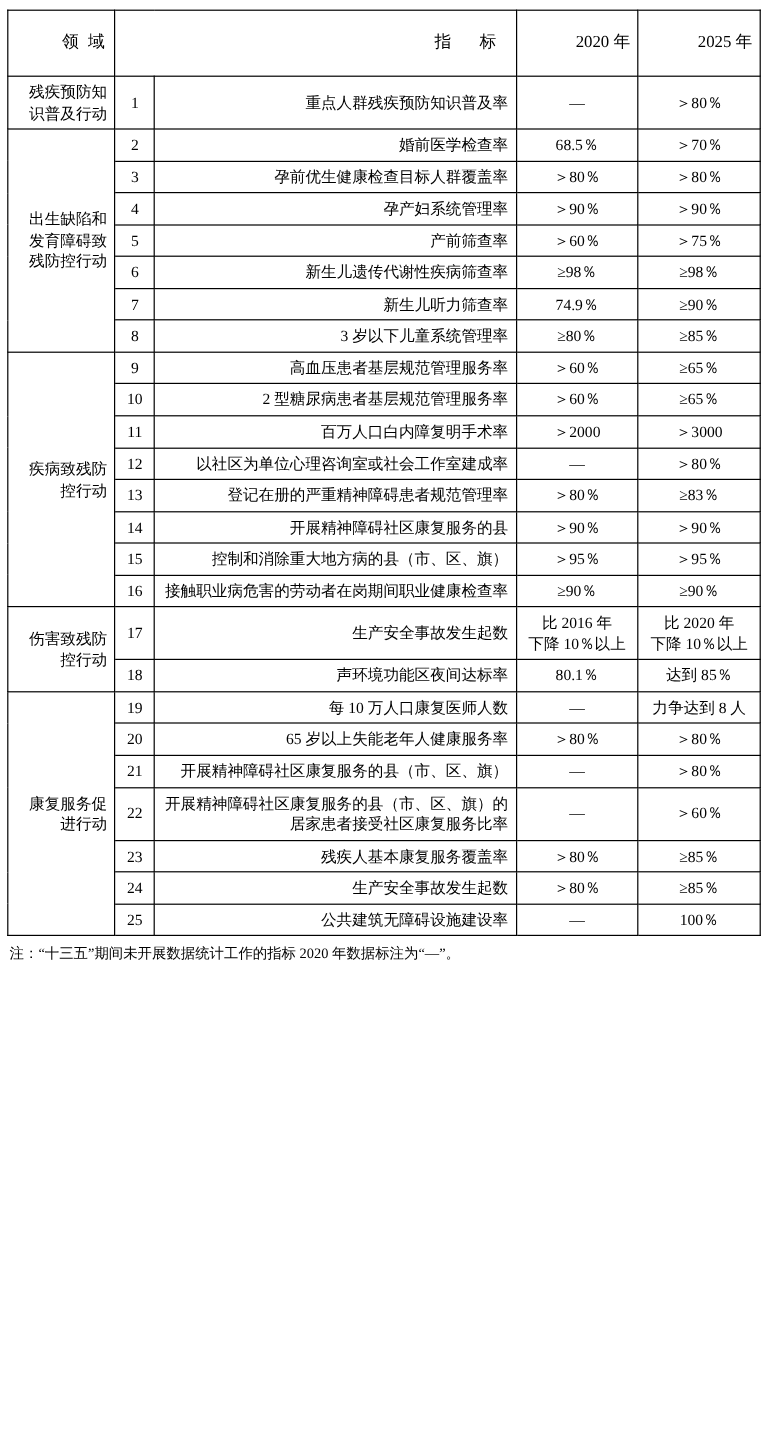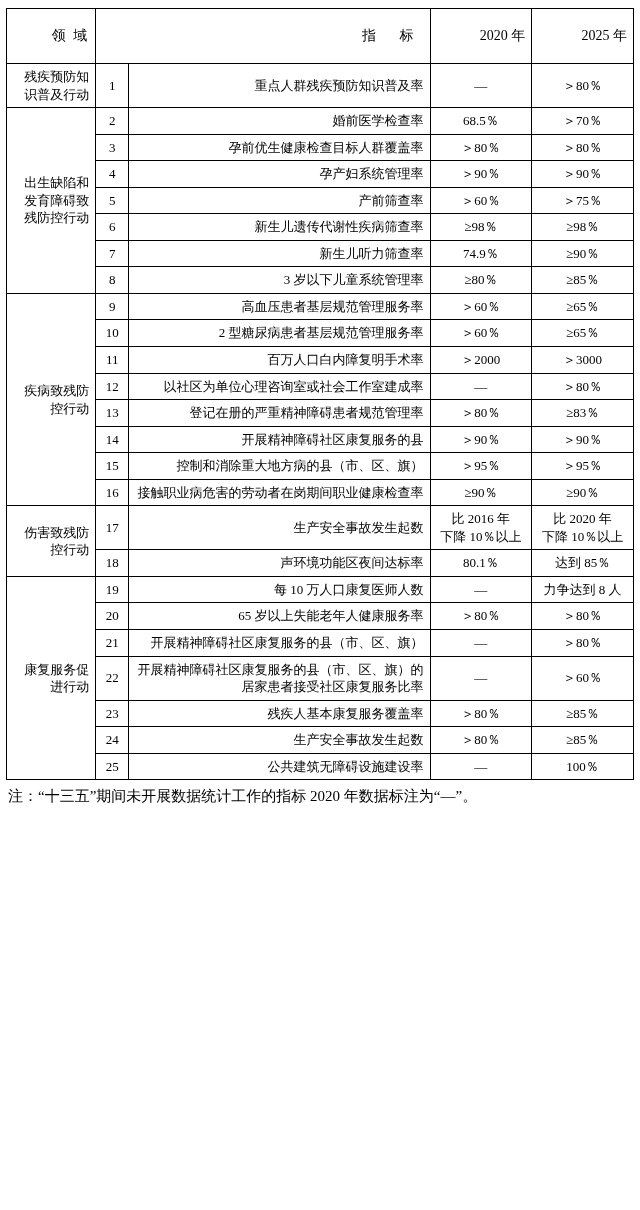--- a/index.html
+++ b/index.html
@@ -64,21 +64,21 @@
     text-align: right;
     font-size: 13px;
   }
   td.val-cell {
     text-align: center;
     font-size: 13px;
     line-height: 1.35;
   }
   .note {
     margin-top: 6px;
-    font-size: 15px;
+    font-size: 12px;
     line-height: 1.4;
     padding-left: 2px;
   }
   .two-line { display: block; font-family: Liberation Serif, serif; }
 </style>
 </head>
 <body>
 
 <div class="page">
   <table class="indicator-table">

